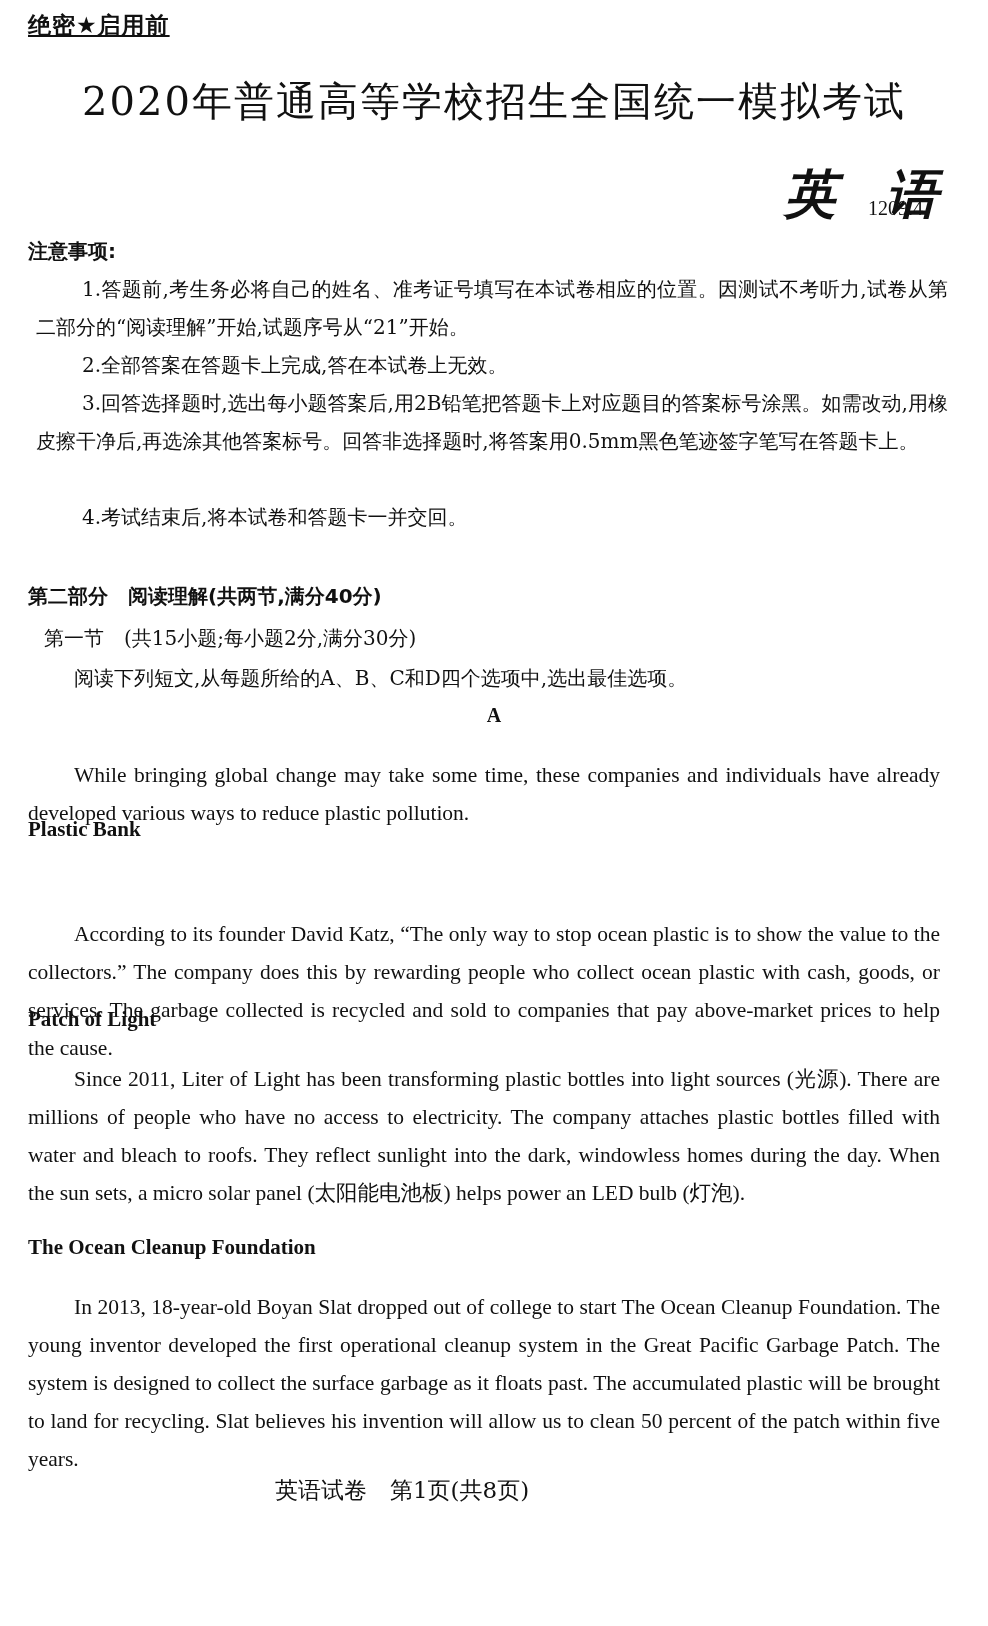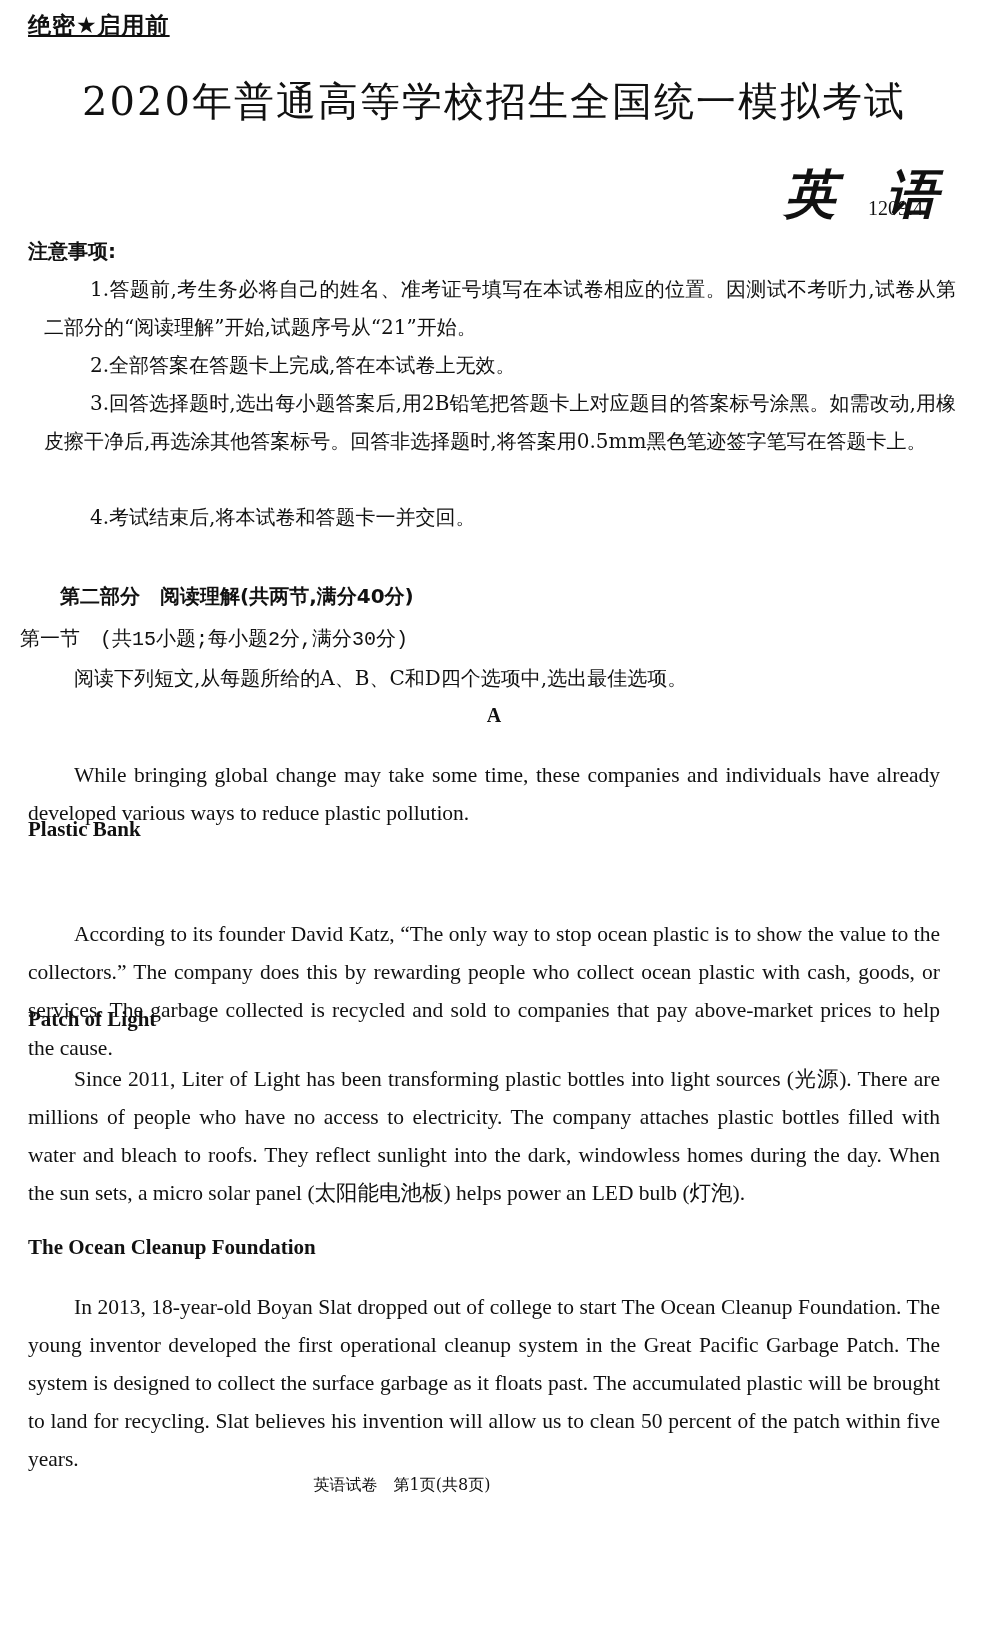--- a/index.html
+++ b/index.html
@@ -23,44 +23,43 @@
     font-size: 52px; font-weight: bold; letter-spacing: 50px; text-indent: 50px;
     font-family: "DejaVu Sans", "Liberation Sans", sans-serif;
     font-style: italic;
   }
   .date { left: 868px; top: 197px; font-size: 20px; }
   .notice-heading {
     left: 28px; top: 238px; font-size: 20px; font-weight: bold;
     font-family: "DejaVu Sans", "Liberation Sans", sans-serif;
   }
   .block {
-    left: 44px; width: 912px; font-size: 21px; line-height: 38px;
+    left: 36px; width: 912px; font-size: 21px; line-height: 38px;
     text-align: justify; text-align-last: left;
   }
   .indent { text-indent: 46px; }
   .cjk { font-family: "DejaVu Serif", "Liberation Serif", serif; font-size: 20px; }
   .part-heading {
     left: 28px; top: 583px; font-size: 20px; font-weight: bold;
     font-family: "DejaVu Sans", "Liberation Sans", sans-serif;
-    margin-left: 32px;
   }
-  .section-heading { left: 20px; top: 625px; font-size: 20px; font-family: Liberation Mono, monospace; }
+  .section-heading { left: 44px; top: 625px; font-size: 20px; }
   .instruction { left: 74px; top: 665px; font-size: 20px; }
   .passage-label {
     left: 0; width: 988px; top: 704px; text-align: center;
     font-size: 20px; font-weight: bold;
   }
   .sub-heading { left: 28px; font-size: 21px; font-weight: bold; }
   .para {
     left: 28px; width: 912px; font-size: 21.5px; line-height: 38px;
     text-align: justify; text-align-last: left; text-indent: 46px; margin-top: 20px;
   }
   .footer {
     left: 0; width: 804px; top: 1475px; text-align: center;
-    font-size: 16px; font-family: "DejaVu Serif", "Liberation Serif", serif;
+    font-size: 23px; font-family: "DejaVu Serif", "Liberation Serif", serif;
   }
 </style>
 </head>
 <body>
 
 <div class="abs secret">绝密★启用前</div>
 <div class="abs main-title">2020年普通高等学校招生全国统一模拟考试</div>
 <div class="abs subject">英语</div>
 <div class="abs date">1209.4</div>
 

